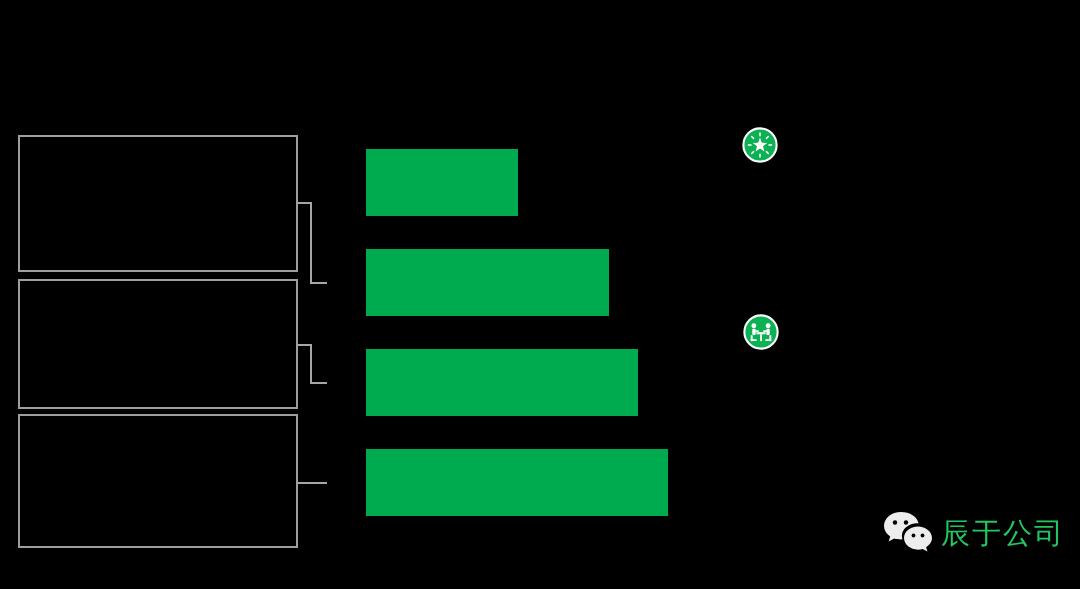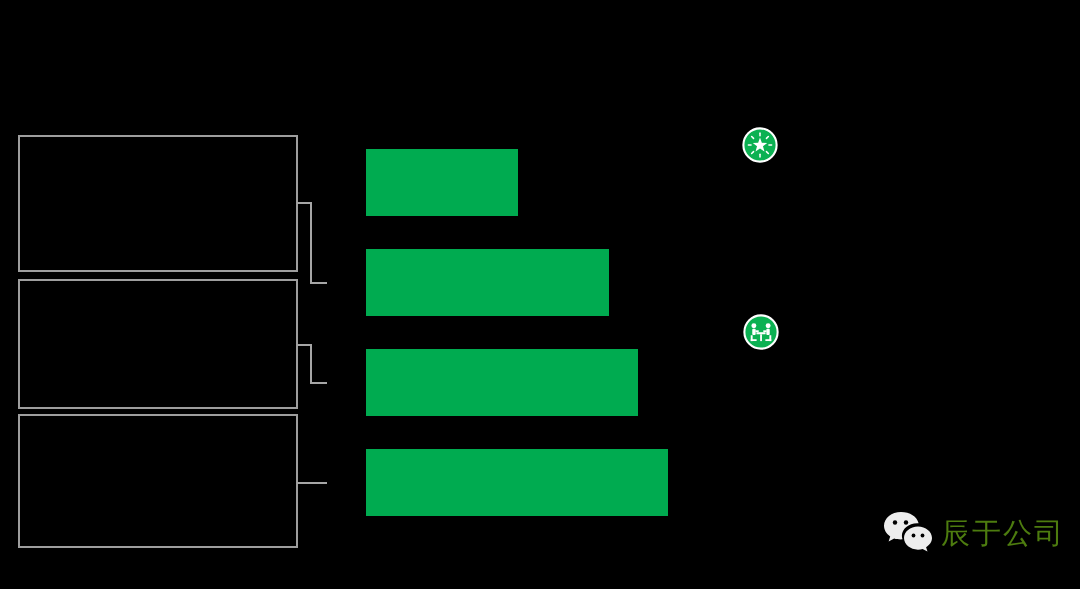--- a/index.html
+++ b/index.html
@@ -41,21 +41,21 @@
   .watermark {
     position: absolute;
     left: 882px;
     top: 510px;
     display: flex;
     align-items: center;
     gap: 7px;
   }
   .watermark-logo { width: 52px; height: 48px; }
   .watermark-text {
-    color: #4d7c0f;
+    color: #22c55e;
     font-size: 29px;
     font-weight: 500;
     letter-spacing: 2px;
     white-space: nowrap;
   }
 </style>
 </head>
 <body>
 
 <div class="stage">

